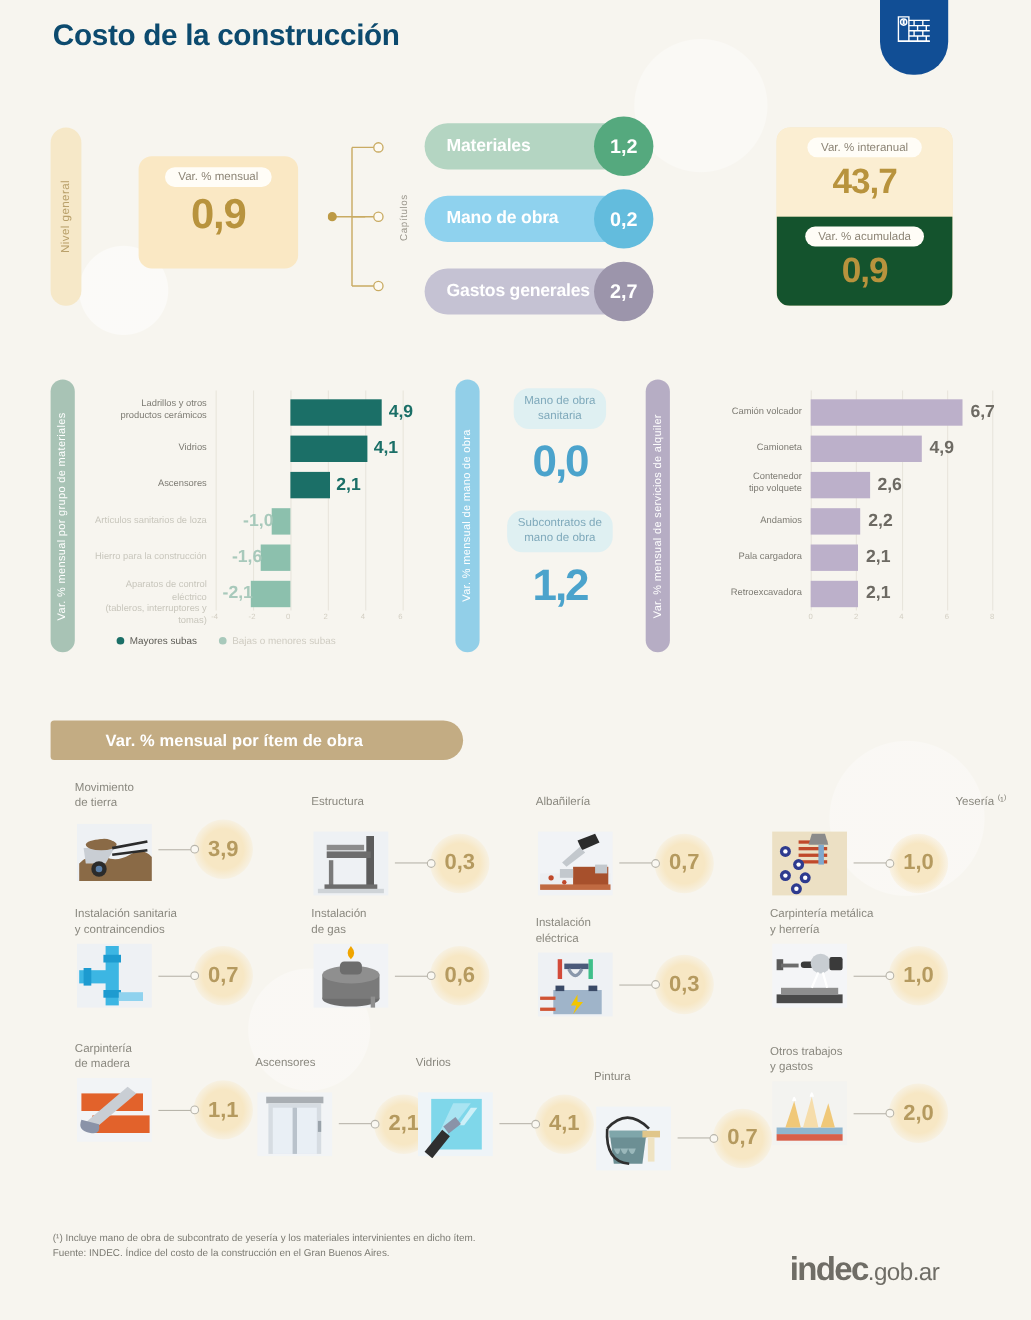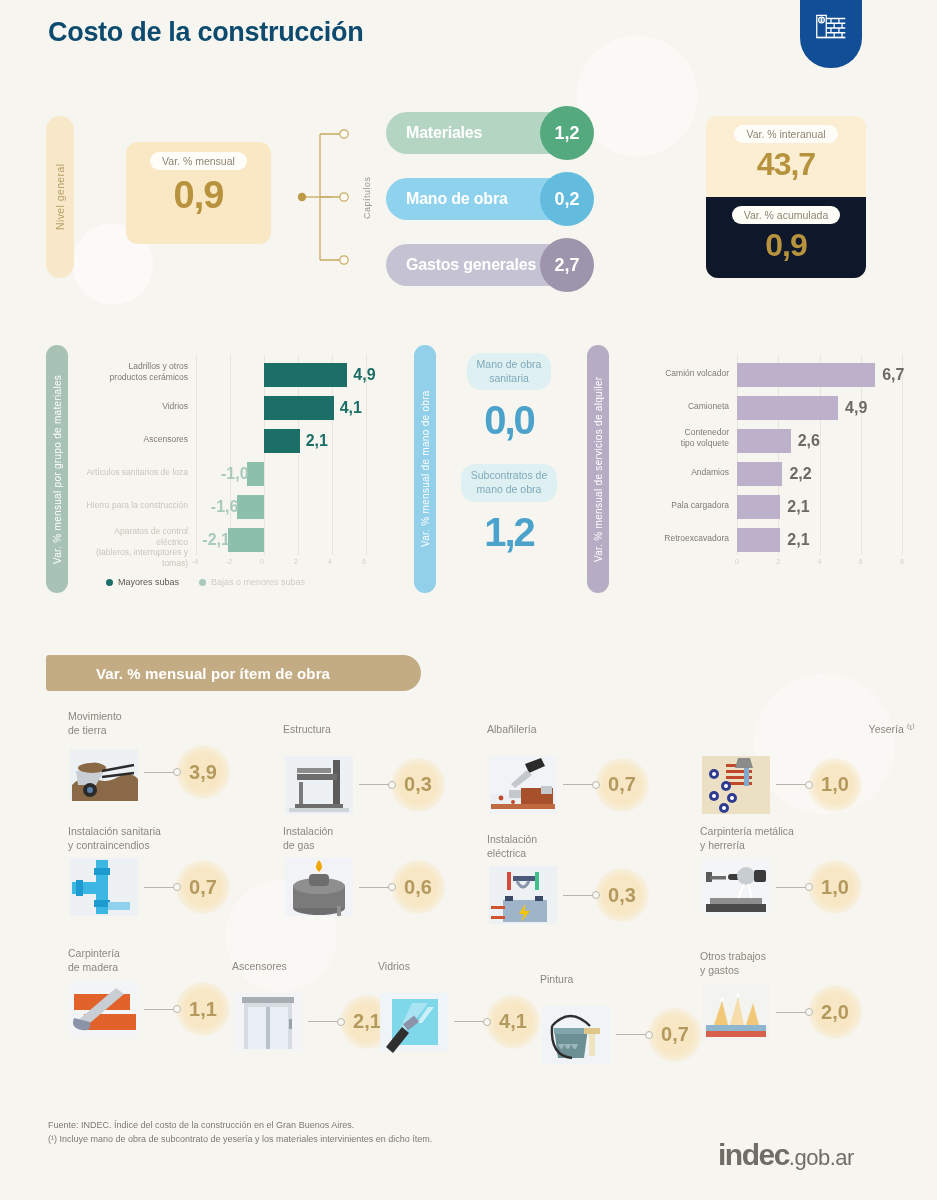--- a/index.html
+++ b/index.html
@@ -84,21 +84,21 @@
   #cap2{top:132px;width:200px;background:#c5c2d3;}
   #cap2 .cdot{background:#9c95ab;}
 
   
   .sum{
     position:absolute;left:706px;top:4px;width:160px;height:162px;
     background:#f8e6bf;border-radius:12px;overflow:hidden;
   }
   .sum .half{height:50%;display:flex;flex-direction:column;align-items:center;justify-content:flex-start;padding-top:9px;}
   .sum .half.top{background:#fbeed2;}
-  .sum .half.bot{background:#0f172a;}
+  .sum .half.bot{background:#14532d;}
   .sum .n{font-size:32px;font-weight:bold;color:#b8933d;line-height:1;margin-top:5px;letter-spacing:-1px;}
 
   
   .band2{position:absolute;left:0;top:345px;width:937px;height:265px;}
   .side-strip{
     position:absolute;top:0;width:22px;height:248px;border-radius:11px;
     color:#ffffff;font-size:10px;letter-spacing:.3px;
   }
   #strip-mat{left:46px;background:#a8c3b5;}
   #strip-mdo{left:414px;background:#92cfe8;}
@@ -617,19 +617,19 @@
                 <path d="M36 16 q2 -8 4 0" fill="#ffffff"></path>
               </svg></div>
             <div class="lead"></div>
             <div class="val">2,0</div>
           </div>
         </div>
       </div>
   </div>
 
   <div class="foot">
+    <div>(¹) Incluye mano de obra de subcontrato de yesería y los materiales intervinientes en dicho ítem.</div>
     <div>Fuente: INDEC. Índice del costo de la construcción en el Gran Buenos Aires.</div>
-    <div>(¹) Incluye mano de obra de subcontrato de yesería y los materiales intervinientes en dicho ítem.</div>
   </div>
   <div class="indec">
     <b>indec</b><span class="tld">.gob.ar</span>
   </div>
 </div>
 
 </body></html>

